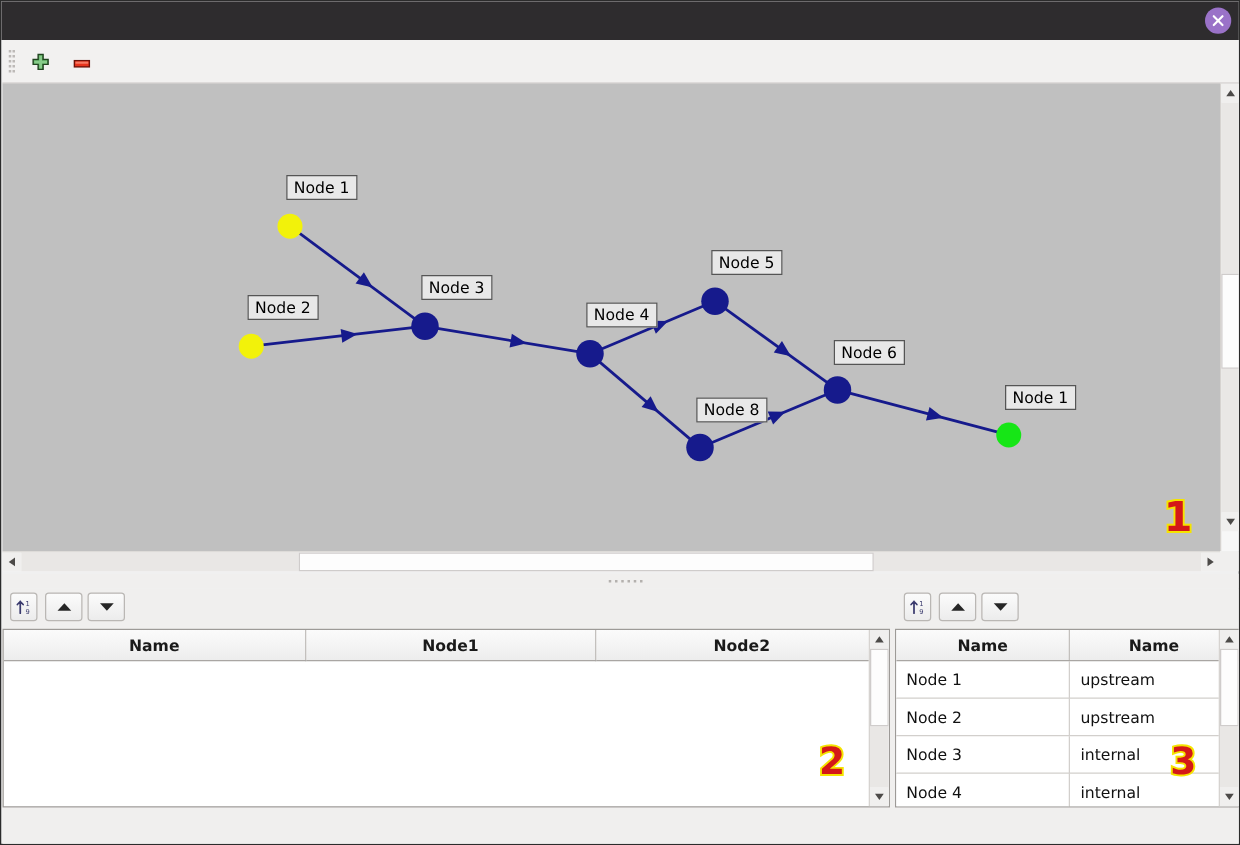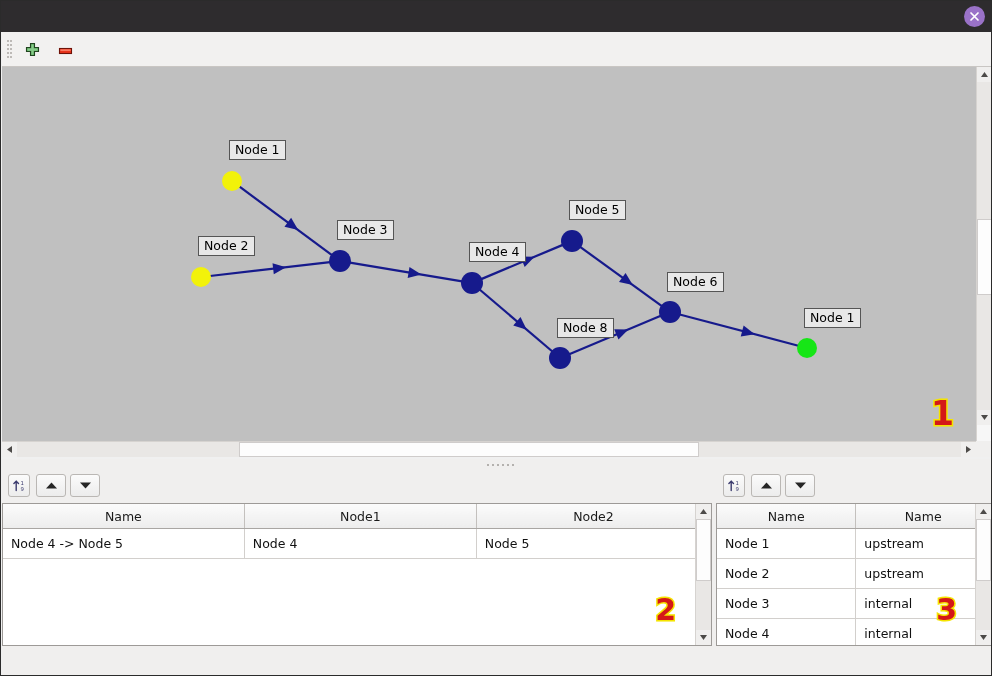--- a/index.html
+++ b/index.html
@@ -232,21 +232,21 @@
   table.grid {
     border-collapse: collapse;
     table-layout: fixed;
     width: 100%;
     font-size: 12.5px;
   }
   table.grid th {
     background: linear-gradient(#fbfbfb, #ededed);
     border-right: 1px solid #c3c0bd;
     border-bottom: 1px solid #a9a6a3;
-    font-weight: normal;
+    font-weight: bold;
     color: #1a1a1a;
     height: 24px;
     text-align: center;
     user-select: none;
     cursor: pointer;
     padding: 0;
   }
   table.grid td {
     border-right: 1px solid #d2cfcc;
     border-bottom: 1px solid #d2cfcc;
@@ -429,25 +429,20 @@
               <col style="width:229px">
             </colgroup>
           <thead>
               <tr id="reaches-head">
                 <th>Name</th>
                 <th>Node1</th>
                 <th>Node2</th>
               </tr>
             </thead>
           <tbody id="reaches-body">
-              <tr>
-                <td>Node 4 -&gt; Node 5</td>
-                <td>Node 4</td>
-                <td>Node 5</td>
-              </tr>
             </tbody>
         </table>
         <div class="tbl-annot" style="right:35px; bottom:18px;">2</div>
 
         <div class="sb-v" style="right:0; top:0; height:141px; width:16px;">
           <div class="sb-track" style="left:0;top:15px;width:15px;height:111px;"></div>
           <div class="sb-arrow" style="left:0;top:0;width:15px;height:15px;">
             <svg width="9" height="7" viewBox="0 0 9 7">
                 <path d="M4.5 1 L8 6 L1 6 Z" fill="#4c4a48"></path>
               </svg>

